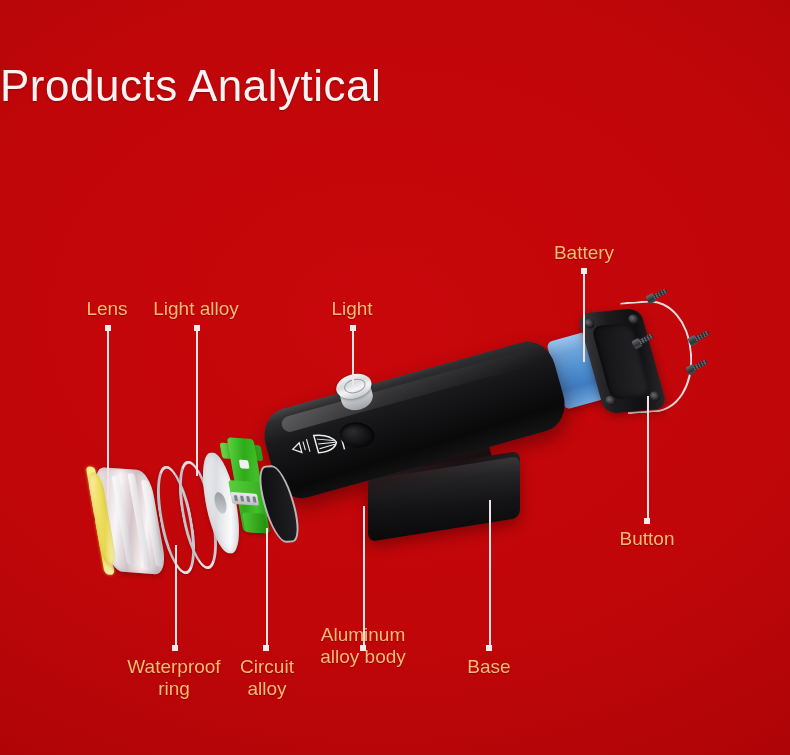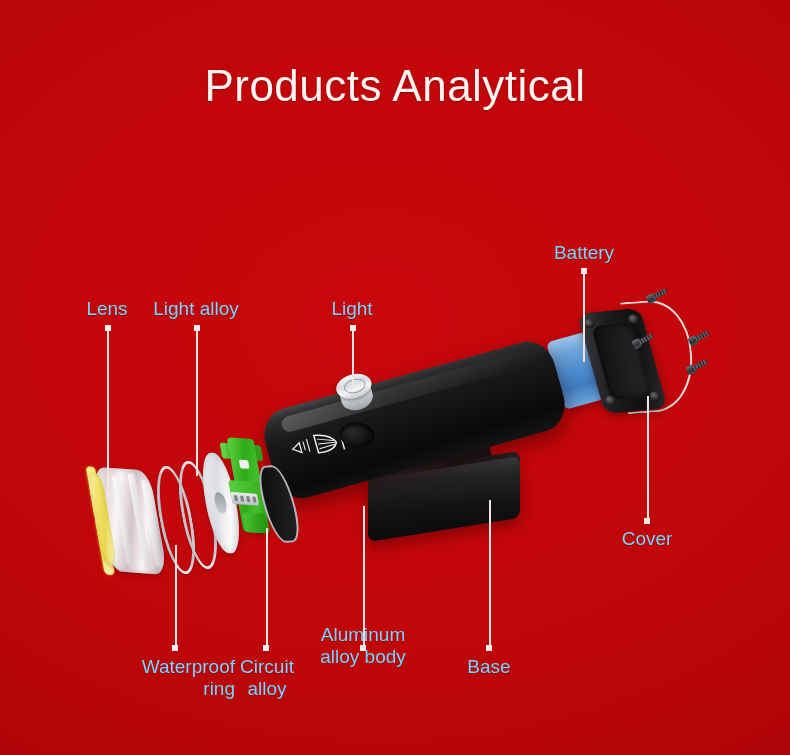--- a/index.html
+++ b/index.html
@@ -24,33 +24,32 @@
                  #c8070b 0%, #c00609 45%, #a60407 88%, #980306 100%);
     pointer-events: none;
   }
 
   
   #title {
     position: absolute;
     left: 0;
     top: 58px;
     width: 790px;
-    text-align: center;
     color: #fdf3f3;
     font-size: 44px;
     font-weight: 400;
     letter-spacing: 0.5px;
     line-height: 56px;
     text-shadow: 0 1px 2px rgba(80,0,0,0.45);
   }
 
   
   .label {
     position: absolute;
-    color: #7dd3fc;
+    color: #fdba74;
     font-size: 19px;
     line-height: 22px;
     font-weight: 400;
     white-space: pre;
     text-shadow: 0 1px 1px rgba(90,0,0,0.5);
   }
   .label.center { text-align: center; }
 
   
   .leader {
@@ -562,26 +561,26 @@
   <div class="leader-cap" style="left:486px;top:645px;"></div>
 
   <div class="label center" style="left:57px;top:298px;width:100px;">Lens</div>
 
   <div class="label center" style="left:126px;top:298px;width:140px;">Light alloy</div>
 
   <div class="label center" style="left:302px;top:298px;width:100px;">Light</div>
 
   <div class="label center" style="left:534px;top:242px;width:100px;">Battery</div>
 
-  <div class="label center" style="left:597px;top:528px;width:100px;">Cover</div>
+  <div class="label center" style="left:597px;top:528px;width:100px;">Button</div>
 
   <div class="label center" style="left:439px;top:656px;width:100px;">Base</div>
 
   <div class="label center" style="left:303px;top:624px;width:120px;">Aluminum
 alloy body</div>
 
   <div class="label center" style="left:226px;top:656px;width:82px;">Circuit
 alloy</div>
 
-  <div class="label center" style="left:113px;top:656px;width:122px;text-align:right;">Waterproof
+  <div class="label center" style="left:113px;top:656px;width:122px;">Waterproof
 ring</div>
 
 </div>
 
 </body></html>

